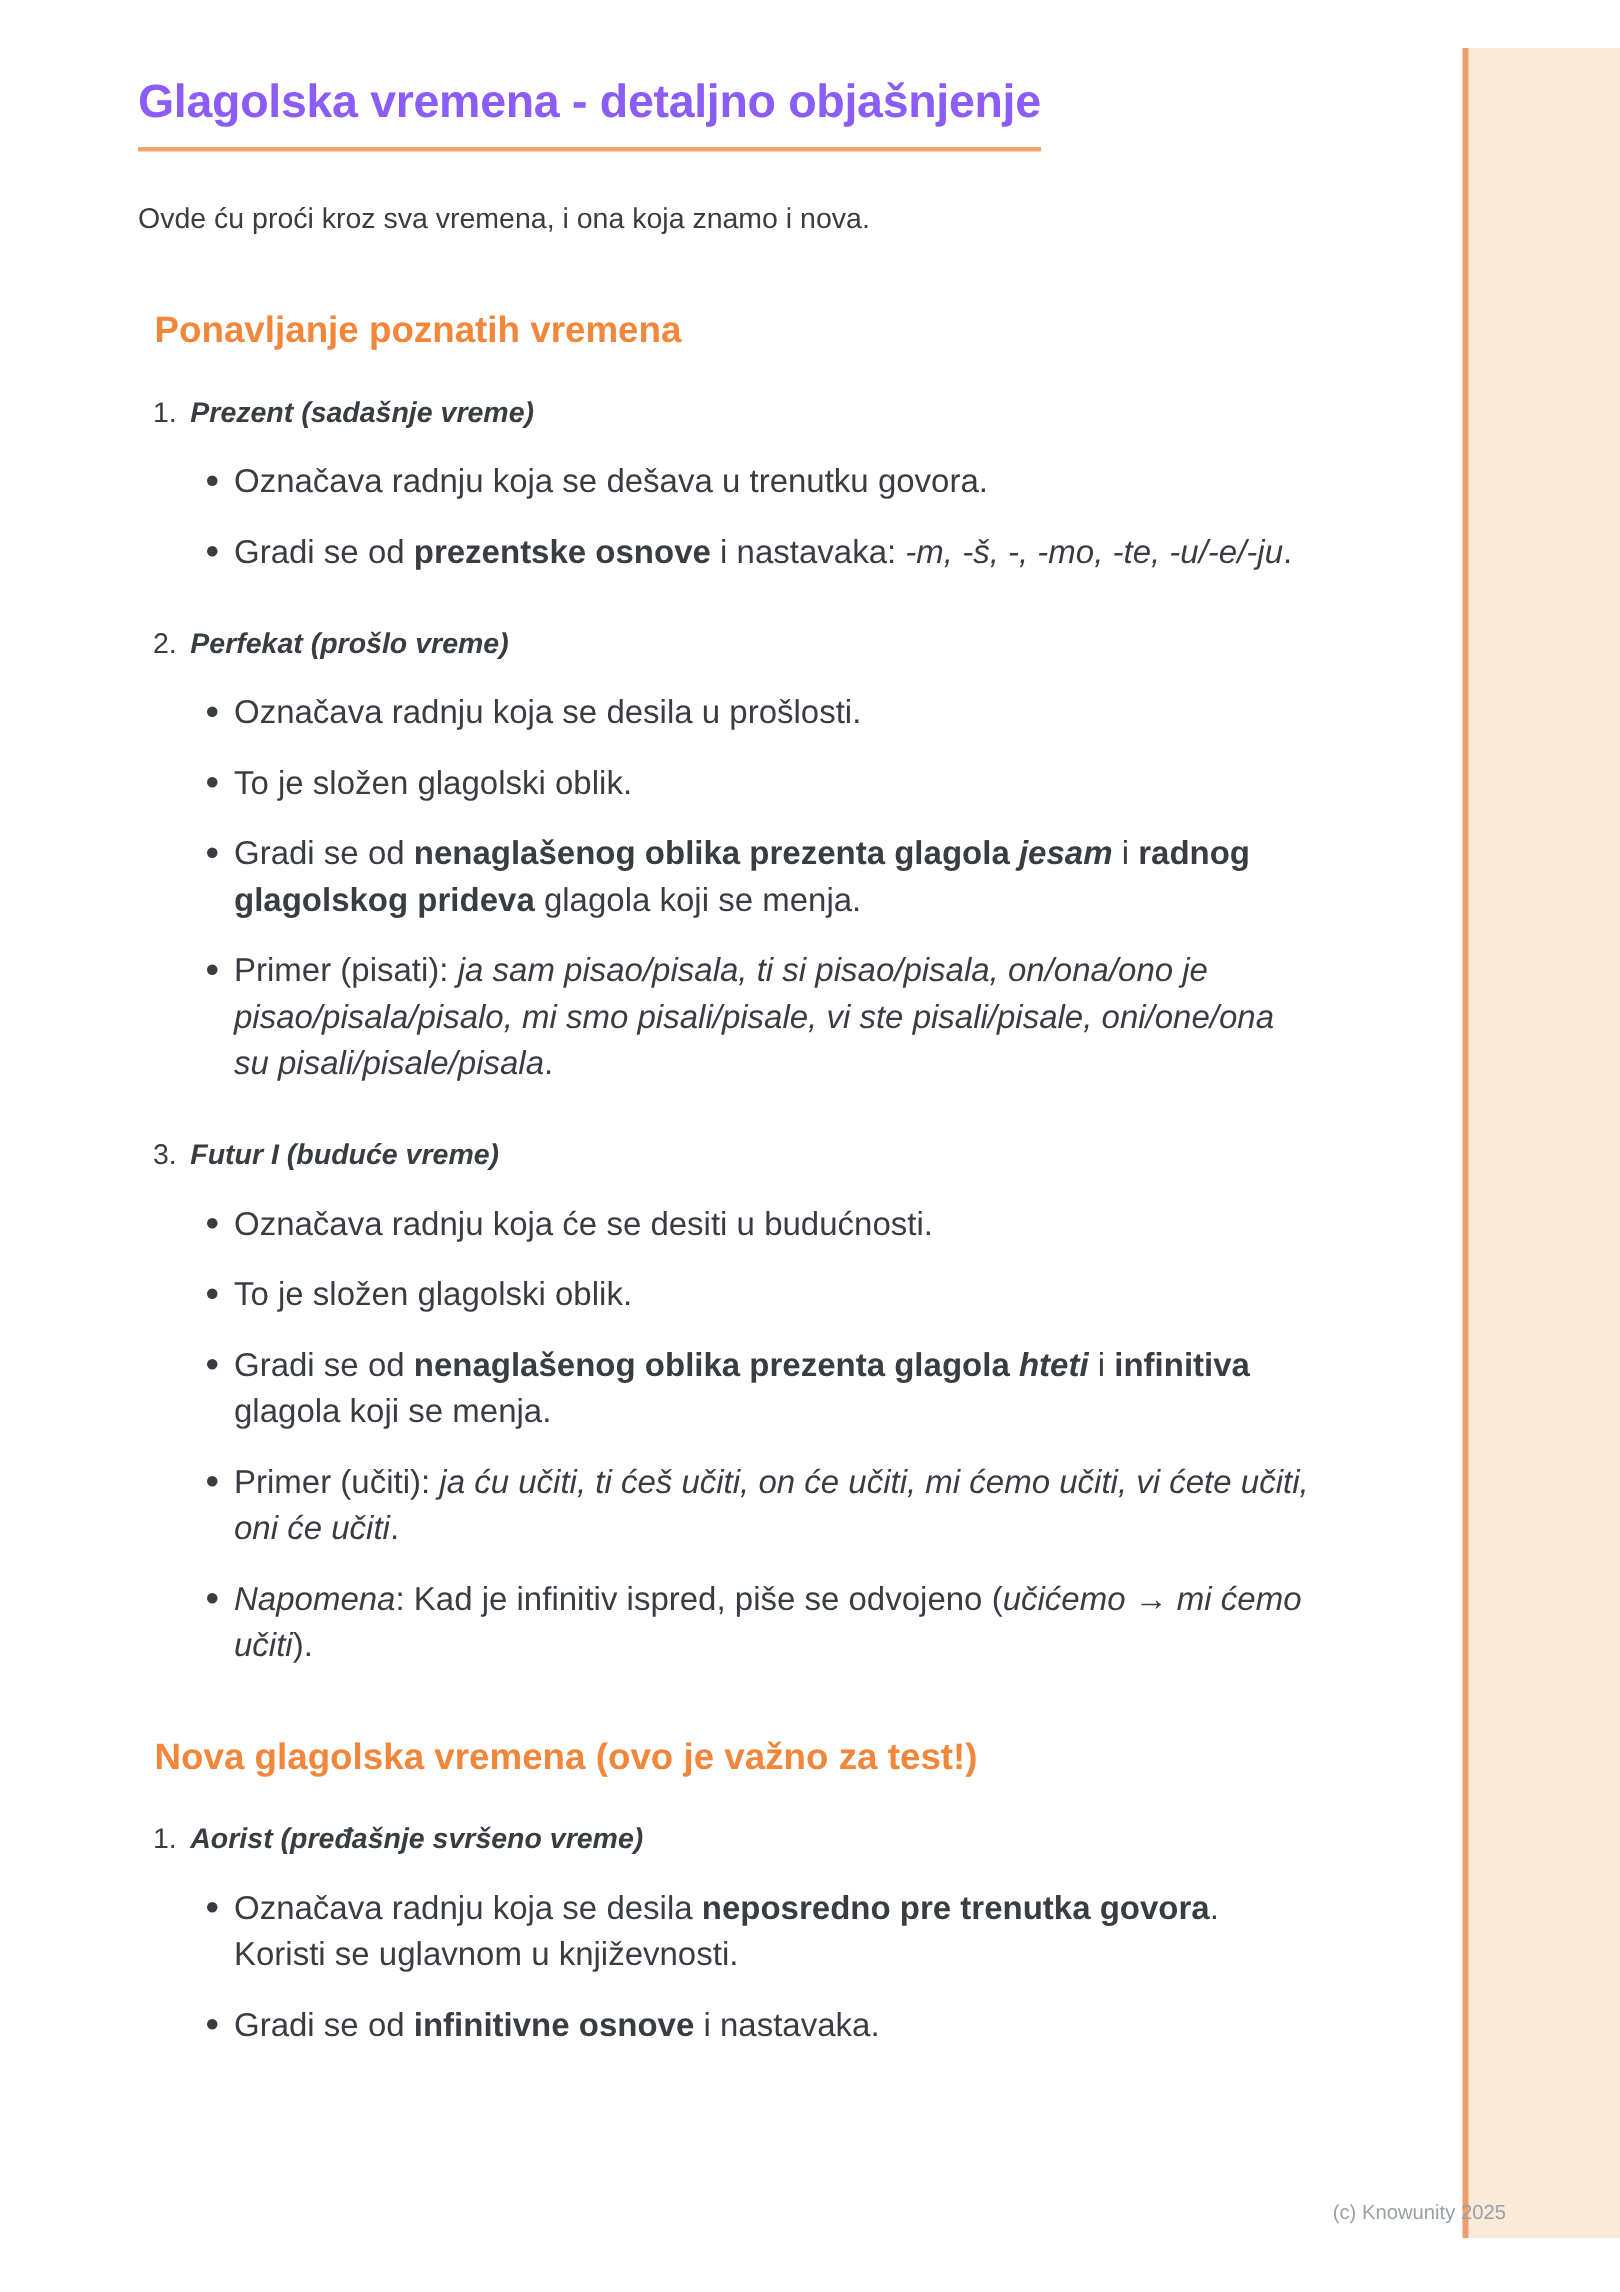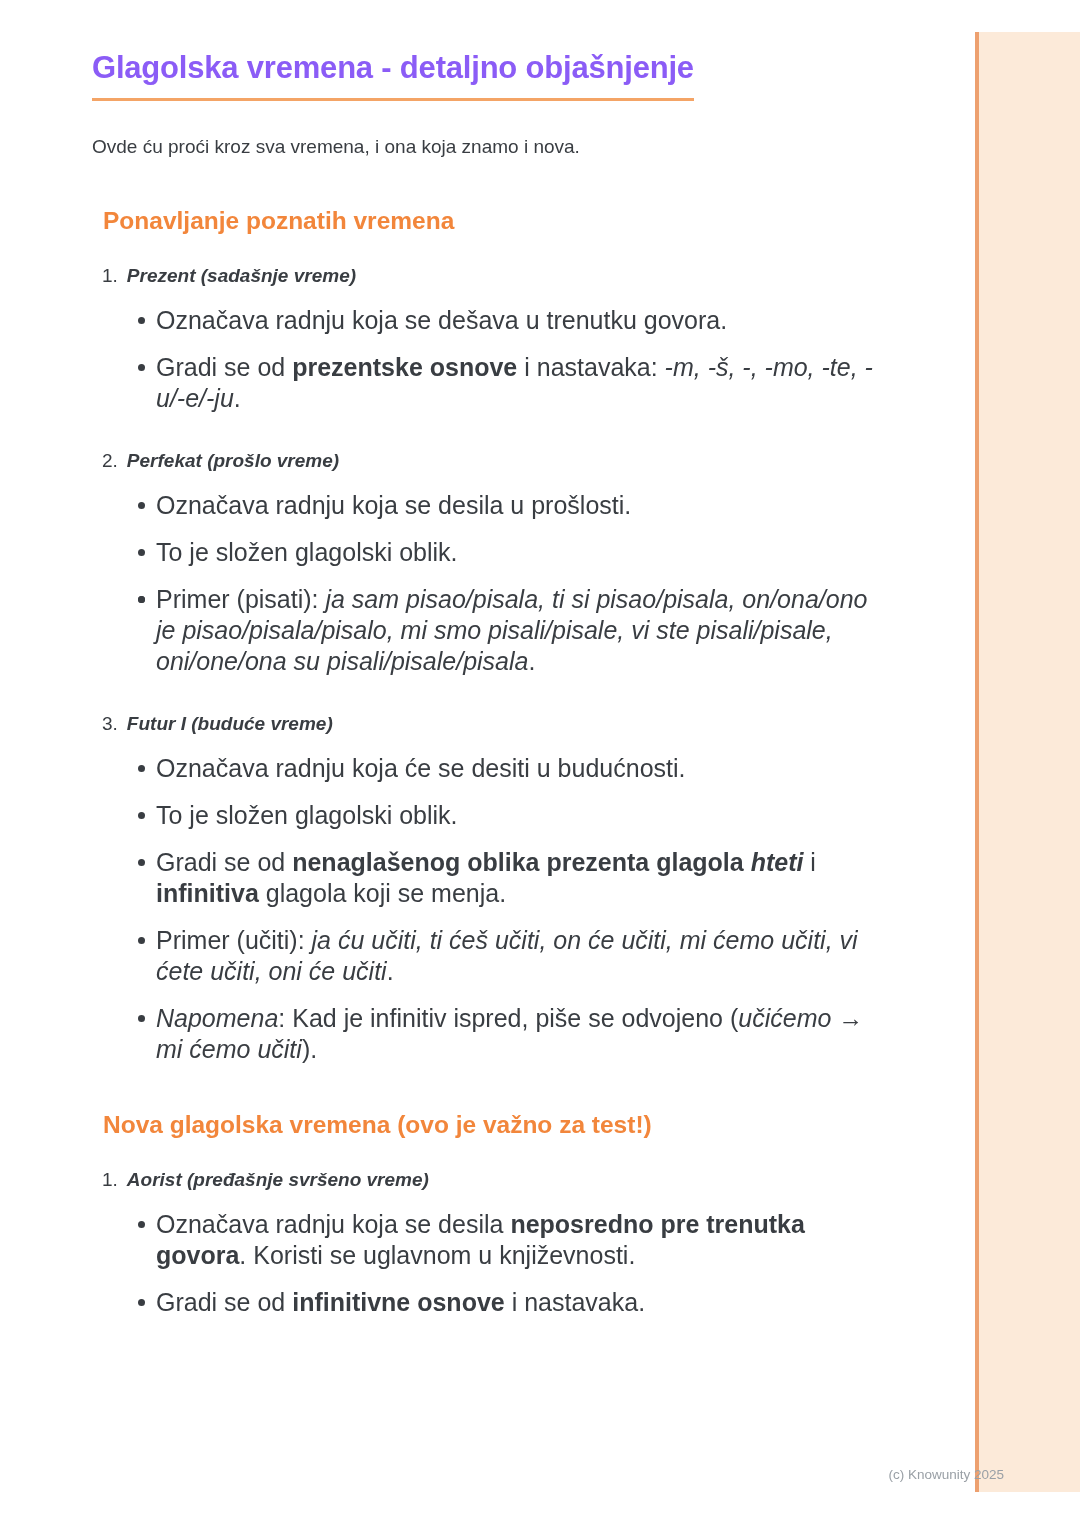--- a/index.html
+++ b/index.html
@@ -55,21 +55,21 @@
     margin-bottom: 6px;
     padding-left: 10px;
   }
   .item-num { font-weight: 400; margin-right: 9px; }
   .item-title { font-weight: 700; font-style: italic; }
   ul.bullets { list-style: none; }
   li.bullet {
     position: relative;
     padding-left: 64px;
     margin: 16px 0;
-    font-size: 25px;
+    font-size: 22px;
     line-height: 31px;
   }
   .bullet-marker {
     position: absolute;
     left: 46px;
     top: 12px;
     width: 7px;
     height: 7px;
     border-radius: 50%;
     background: #393d42;
@@ -101,21 +101,21 @@
         <ul class="bullets">
           <li class="bullet"><span class="bullet-marker"></span><span class="bullet-text"><span>Označava radnju koja se dešava u trenutku govora.</span></span></li>
           <li class="bullet"><span class="bullet-marker"></span><span class="bullet-text"><span>Gradi se od </span><span class="seg-b">prezentske osnove</span><span> i nastavaka: </span><span class="seg-i">-m, -š, -, -mo, -te, -u/-e/-ju</span><span>.</span></span></li>
         </ul>
       </div>
       <div class="item">
         <div class="item-head"><span class="item-num">2.</span><span class="item-title">Perfekat (prošlo vreme)</span></div>
         <ul class="bullets">
           <li class="bullet"><span class="bullet-marker"></span><span class="bullet-text"><span>Označava radnju koja se desila u prošlosti.</span></span></li>
           <li class="bullet"><span class="bullet-marker"></span><span class="bullet-text"><span>To je složen glagolski oblik.</span></span></li>
-          <li class="bullet"><span class="bullet-marker"></span></li>
+          <li class="bullet"><span class="bullet-marker"></span><span class="bullet-text"><span>Gradi se od </span><span class="seg-b">nenaglašenog oblika prezenta glagola </span><span class="seg-bi">jesam</span><span> i </span><span class="seg-b">radnog glagolskog prideva</span><span> glagola koji se menja.</span></span></li>
           <li class="bullet"><span class="bullet-marker"></span><span class="bullet-text"><span>Primer (pisati): </span><span class="seg-i">ja sam pisao/pisala, ti si pisao/pisala, on/ona/ono je pisao/pisala/pisalo, mi smo pisali/pisale, vi ste pisali/pisale, oni/one/ona su pisali/pisale/pisala</span><span>.</span></span></li>
         </ul>
       </div>
       <div class="item">
         <div class="item-head"><span class="item-num">3.</span><span class="item-title">Futur I (buduće vreme)</span></div>
         <ul class="bullets">
           <li class="bullet"><span class="bullet-marker"></span><span class="bullet-text"><span>Označava radnju koja će se desiti u budućnosti.</span></span></li>
           <li class="bullet"><span class="bullet-marker"></span><span class="bullet-text"><span>To je složen glagolski oblik.</span></span></li>
           <li class="bullet"><span class="bullet-marker"></span><span class="bullet-text"><span>Gradi se od </span><span class="seg-b">nenaglašenog oblika prezenta glagola </span><span class="seg-bi">hteti</span><span> i </span><span class="seg-b">infinitiva</span><span> glagola koji se menja.</span></span></li>
           <li class="bullet"><span class="bullet-marker"></span><span class="bullet-text"><span>Primer (učiti): </span><span class="seg-i">ja ću učiti, ti ćeš učiti, on će učiti, mi ćemo učiti, vi ćete učiti, oni će učiti</span><span>.</span></span></li>

